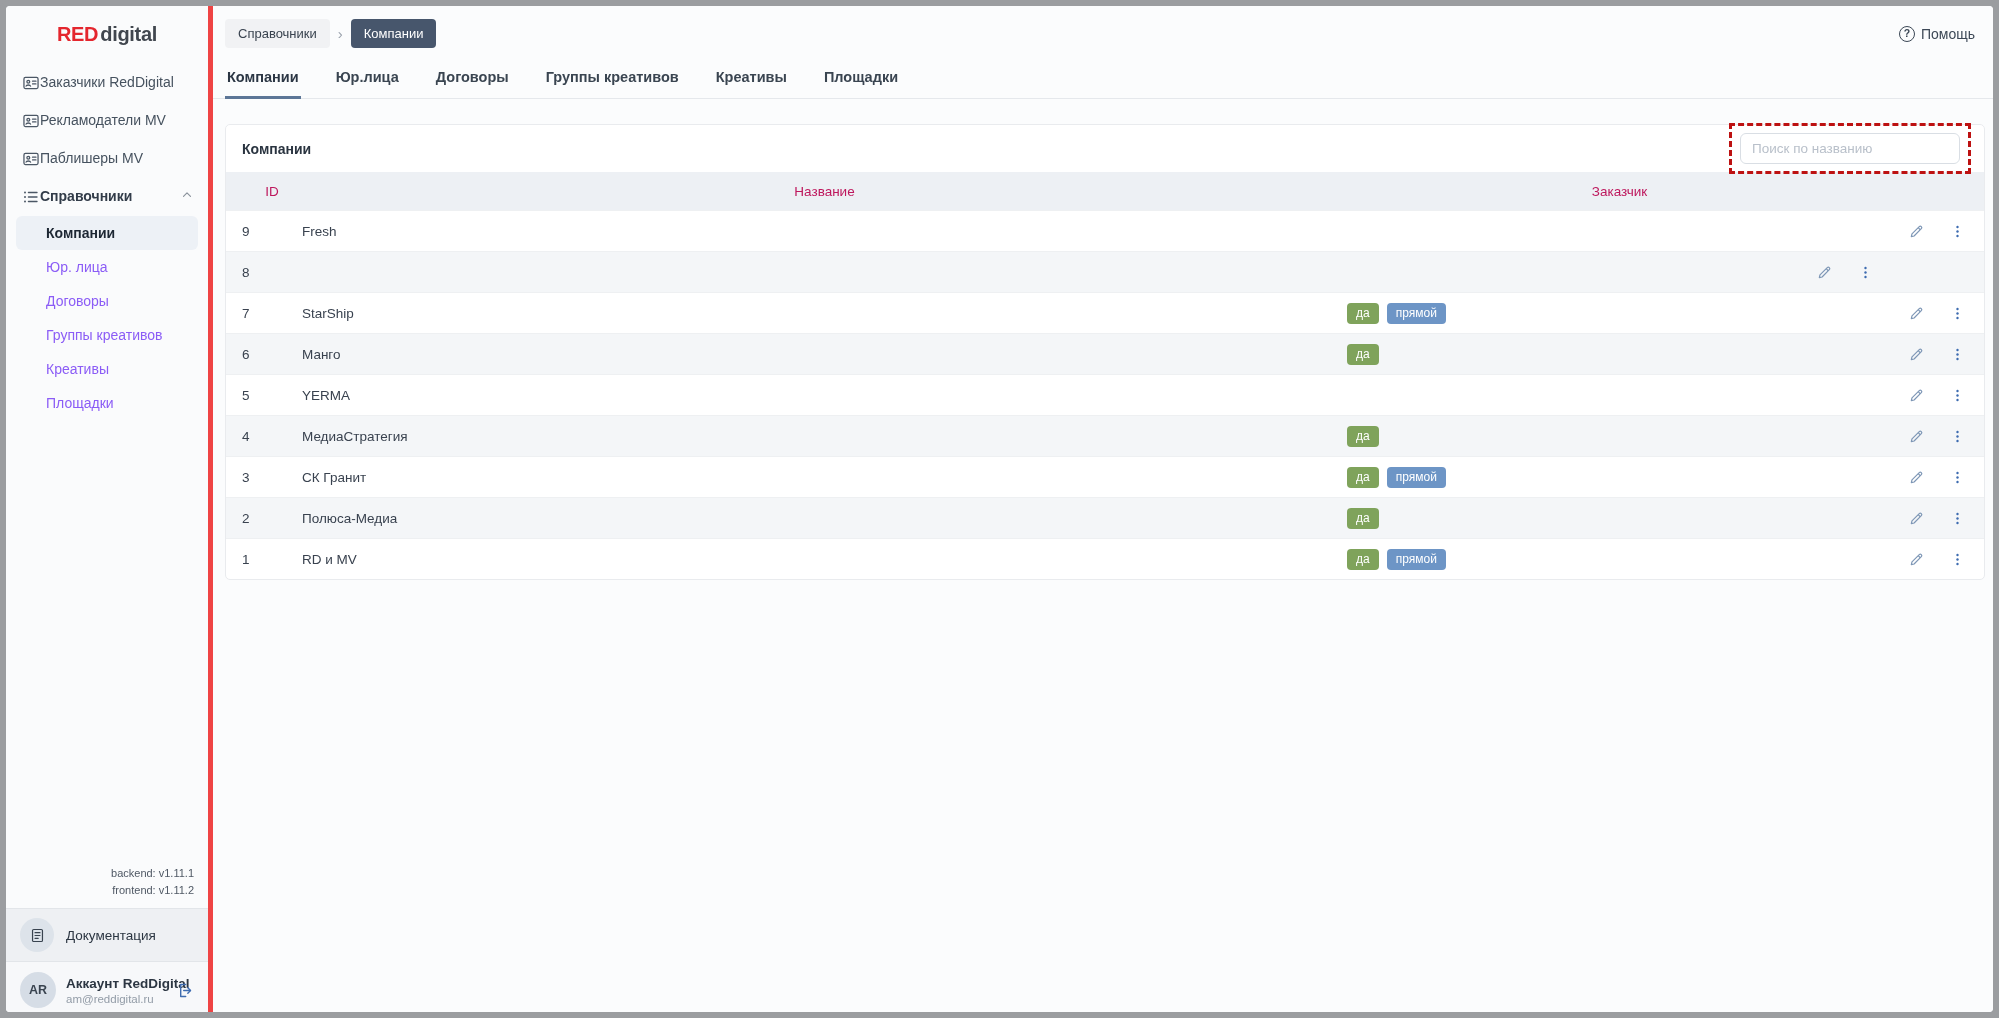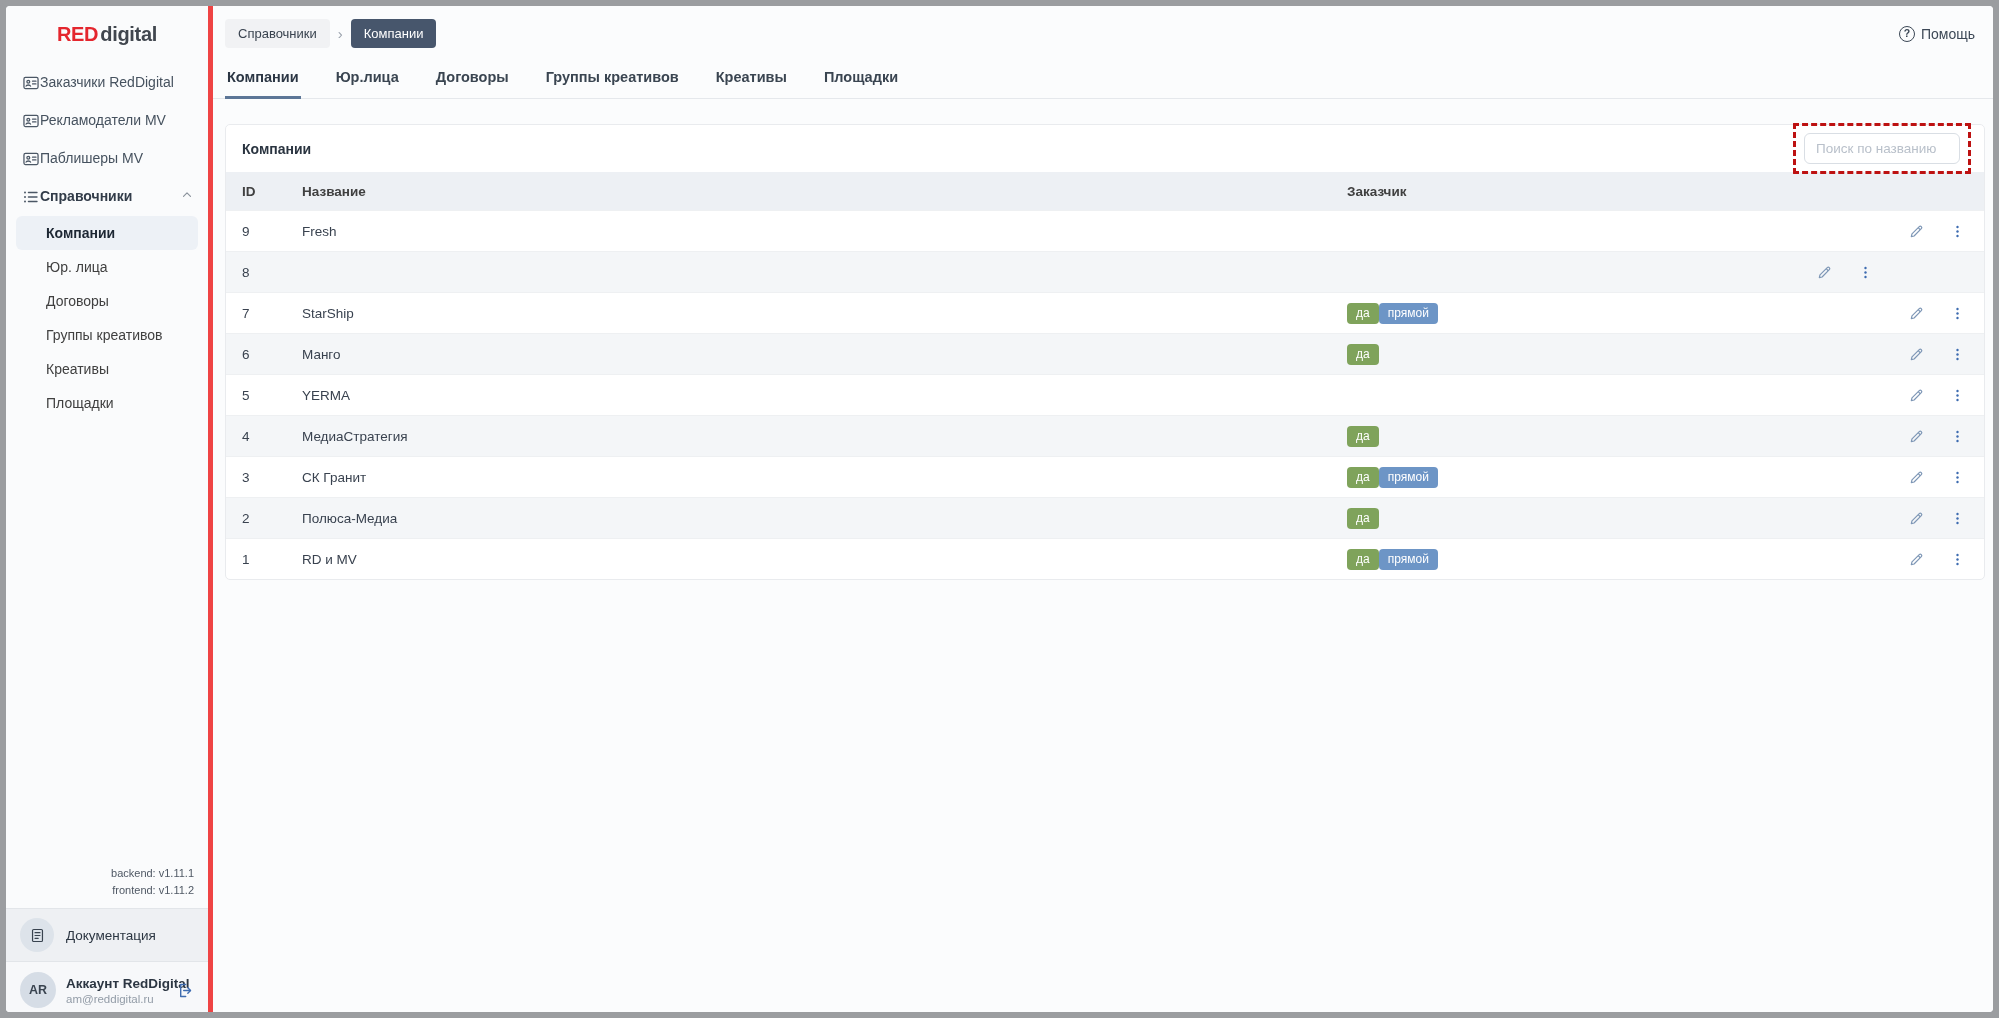--- a/index.html
+++ b/index.html
@@ -33,21 +33,21 @@
   .nav-item{
     display:flex;align-items:flex-start;
     padding:10px 14px 10px 16px;font-size:14px;color:#46525f;cursor:pointer;
   }
   .nav-icon{width:18px;height:18px;display:inline-flex;color:#4b5765;flex:0 0 18px;}
   .nav-icon svg{width:18px;height:18px;}
   .nav-item.expanded .nav-label{font-weight:700;color:#323c49;}
   .nav-chevron{margin-left:auto;width:14px;height:14px;color:#8b939d;display:inline-flex;}
   .nav-chevron svg{width:14px;height:14px;}
   .sub-item{
-    padding:9px 16px 9px 40px;font-size:14px;color:#404040;cursor:pointer;
+    padding:9px 16px 9px 40px;font-size:14px;color:#8b5cf6;cursor:pointer;
   }
   .sub-item.active{
     background:#edf1f6;border-radius:6px;margin:0 10px;
     padding:9px 16px 9px 30px;font-weight:700;color:#1d2733;
   }
   .sidebar-bottom{margin-top:auto;}
   .versions{
     text-align:right;font-size:11px;line-height:1.5;color:#4f5864;
     padding:0 14px 10px 0;
   }
@@ -106,42 +106,42 @@
   .tab.active{color:#2b3644;border-bottom-color:var(--tab-underline);}
   .content{padding:25px 8px 0 12px;flex:1;overflow:hidden;}
   .card{
     background:#fff;border:1px solid #e9ebee;border-radius:5px;
   }
   .card-head{
     display:flex;align-items:center;justify-content:space-between;
     height:47px;padding:0 16px;
   }
   .card-title{font-size:14px;font-weight:700;color:#2a3440;}
-  .search-wrap{position:relative;width:156px;margin-right:8px;}
+  .search-wrap{position:relative;width:220px;margin-right:8px;}
   .search{
     width:100%;height:31px;border:1px solid #d9dee4;border-radius:6px;
     padding:0 11px;font-size:13.5px;color:#333d49;outline:none;
     font-family:inherit;background:#fff;
   }
   .search::placeholder{color:#b9c0ca;}
   .annotation{
     position:absolute;left:-11px;top:-10px;right:-11px;bottom:-10px;
     border:3px dashed var(--annotation);pointer-events:none;border-radius:1px;
   }
   .t-head,.t-row{
     display:grid;grid-template-columns:76px 1fr 31% 92px;align-items:center;
   }
   .t-head{background:#edf0f4;min-height:38px;}
-  .t-head .cell{font-size:13.5px;font-weight:700;color:#404040;}
+  .t-head .cell{font-size:13.5px;font-weight:400;color:#be185d;text-align:center;}
   .t-row{min-height:41px;border-top:1px solid #eef0f2;font-size:13.5px;color:#39424f;}
   .t-row.alt{background:#f4f6f8;}
   .cell{padding:6px 0;}
   .col-id{padding-left:16px;}
   .col-actions{display:flex;justify-content:flex-end;gap:24px;padding-right:18px;align-items:center;}
-  .badges{display:flex;gap:0;align-items:flex-end;}
+  .badges{display:flex;gap:8px;align-items:flex-end;}
   .badge{
     display:inline-block;padding:4px 9px 5px;border-radius:4px;
     font-size:12px;line-height:1;color:#fff;
   }
   .icon-btn{background:none;border:none;cursor:pointer;display:inline-flex;padding:0;}
   .pencil{color:#7e97b6;}
   .pencil svg{width:17px;height:17px;}
   .kebab{color:#3d6bb0;}
   .kebab svg{width:17px;height:17px;}
   .table-footer{font-size:13px;color:#4a545f;margin:14px 0 0 2px;}

